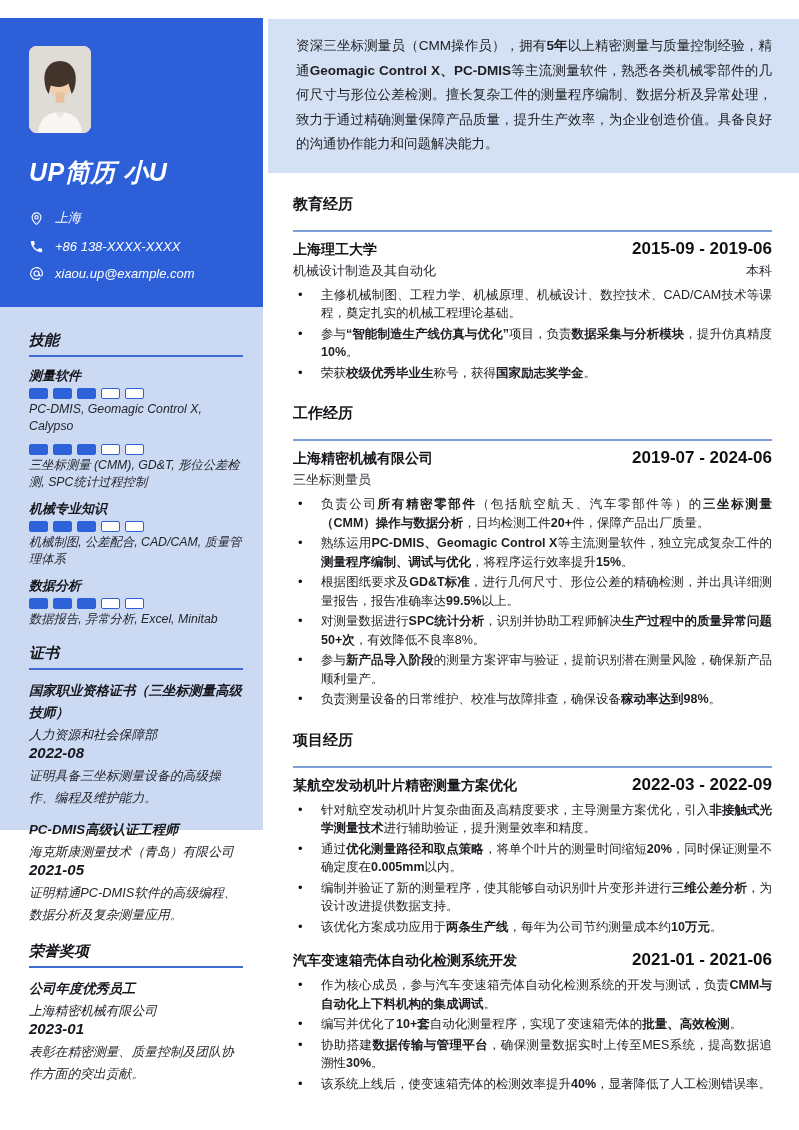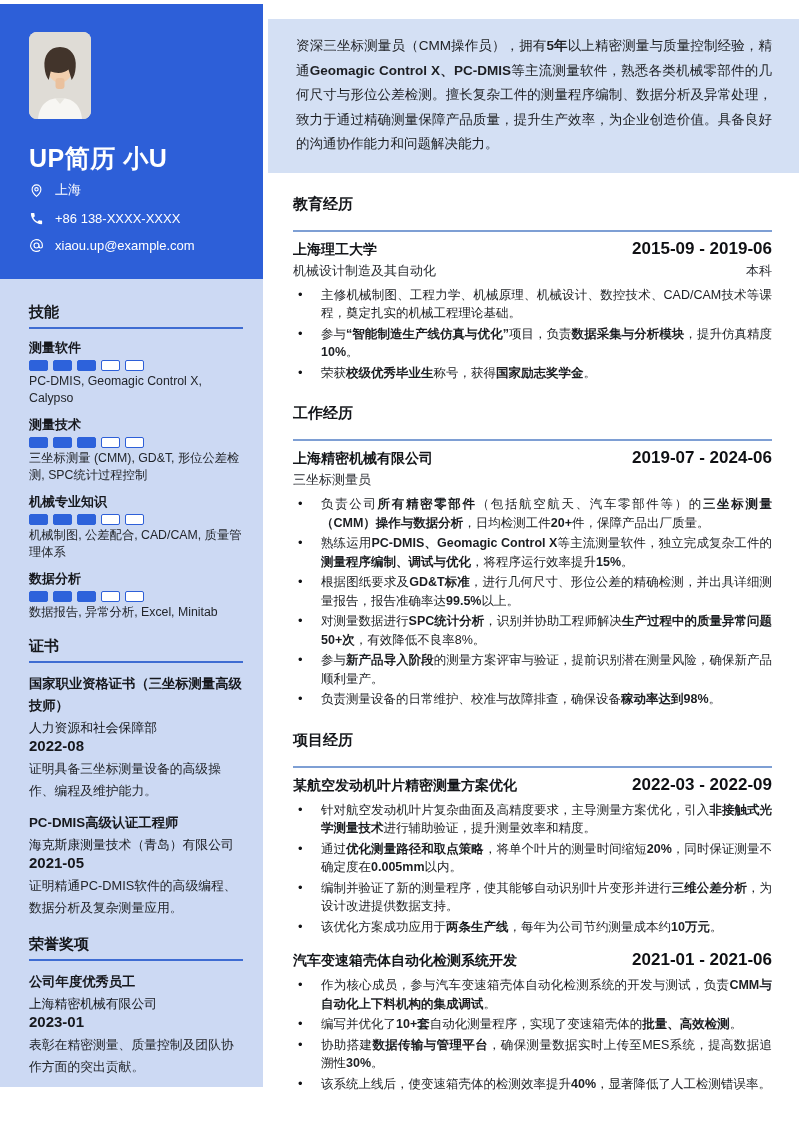--- a/index.html
+++ b/index.html
@@ -1,26 +1,26 @@
 <!DOCTYPE html>
 <html style="--accent-blue: #2d5fd8; --accent-blue-bright: #2d62db; --sidebar-bg: #ccd9f3; --summary-bg: #d4e0f4; --sidebar-rule: #3e6cd2; --main-rule: #7e9fd4;"><head>
 <meta charset="utf-8">
 <style>
   * { margin:0; padding:0; box-sizing:border-box; }
   body { font-family:"Liberation Sans","DejaVu Sans",sans-serif; background:#fff; }
   .page { position:relative; width:799px; height:1130px; overflow:hidden; background:#fff; }
 
   
-  .left { position:absolute; left:0; top:4px; width:263px; height:1083px;
-          background:var(--sidebar-bg,#ccd9f3); }
+  .left { position:absolute; left:0; top:18px; width:263px; height:812px;
+          background:var(--sidebar-bg,#ccd9f3);font-style:italic; }
   .card { background:var(--accent-blue,#2d5fd8); padding:28px 20px 26px 29px; color:#fff; }
   .photo { width:62px; height:87px; border-radius:8px; overflow:hidden; background:#e3e0db; }
   .photo svg { display:block; width:100%; height:100%; }
   .name { margin-top:23px; font-size:25px; font-weight:bold; letter-spacing:.5px; }
-  .contacts { margin-top:6px; }
+  .contacts { margin-top:20px; }
   .contact-row { display:flex; align-items:center; margin-top:12px; font-size:13px; }
   .contact-row:first-child { margin-top:0; }
   .c-icon { width:15px; height:15px; flex:0 0 15px; margin-right:11px; }
   .c-icon svg { display:block; width:15px; height:15px; }
 
   .side-body { padding:24px 20px 0 29px; color:#16181d; }
   .side-head { font-size:15px; font-weight:bold; color:#14161a; padding-bottom:5px;
                border-bottom:2px solid var(--sidebar-rule,#3e6cd2); margin-top:16px; }
   .side-head:first-child { margin-top:0; }
   .skill { margin-top:10px; }
@@ -118,21 +118,20 @@
               <span class="sq on"></span>
               <span class="sq on"></span>
               <span class="sq on"></span>
               <span class="sq"></span>
               <span class="sq"></span>
             </div>
     <div class="skill-detail">PC-DMIS, Geomagic Control X, Calypso</div>
   </div>
 
   <div class="skill">
-    <div class="skill-name">测量技术</div>
     <div class="skill-bar">
               <span class="sq on"></span>
               <span class="sq on"></span>
               <span class="sq on"></span>
               <span class="sq"></span>
               <span class="sq"></span>
             </div>
     <div class="skill-detail">三坐标测量 (CMM), GD&amp;T, 形位公差检测, SPC统计过程控制</div>
   </div>
 

